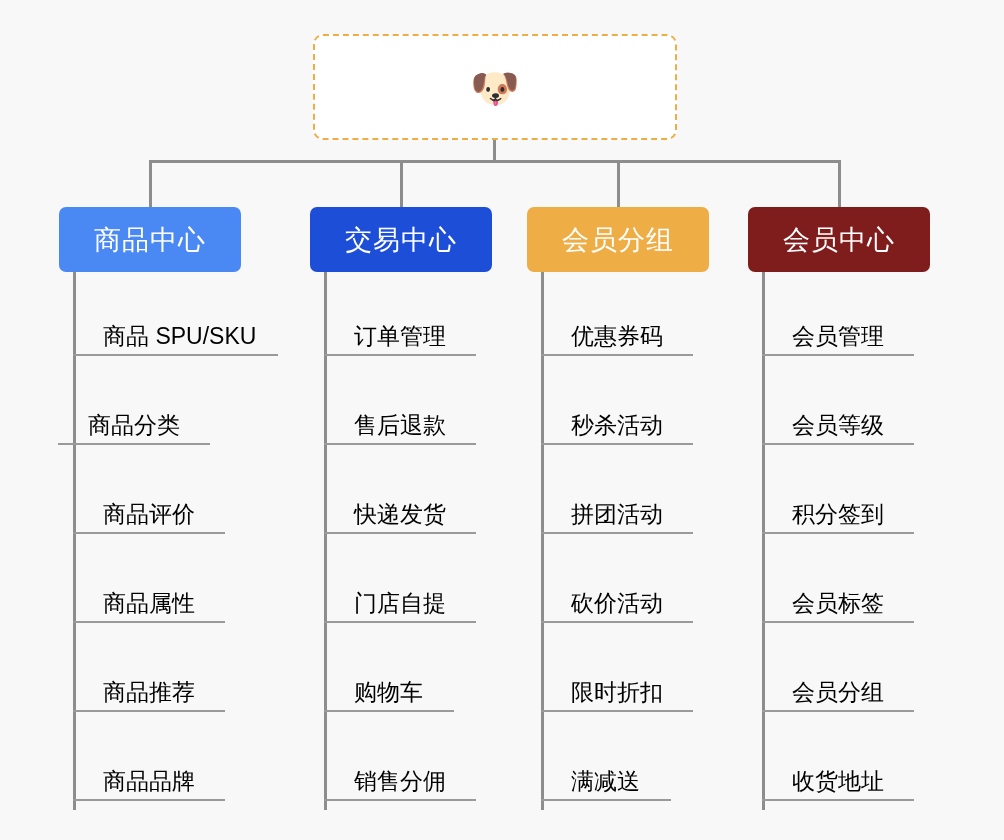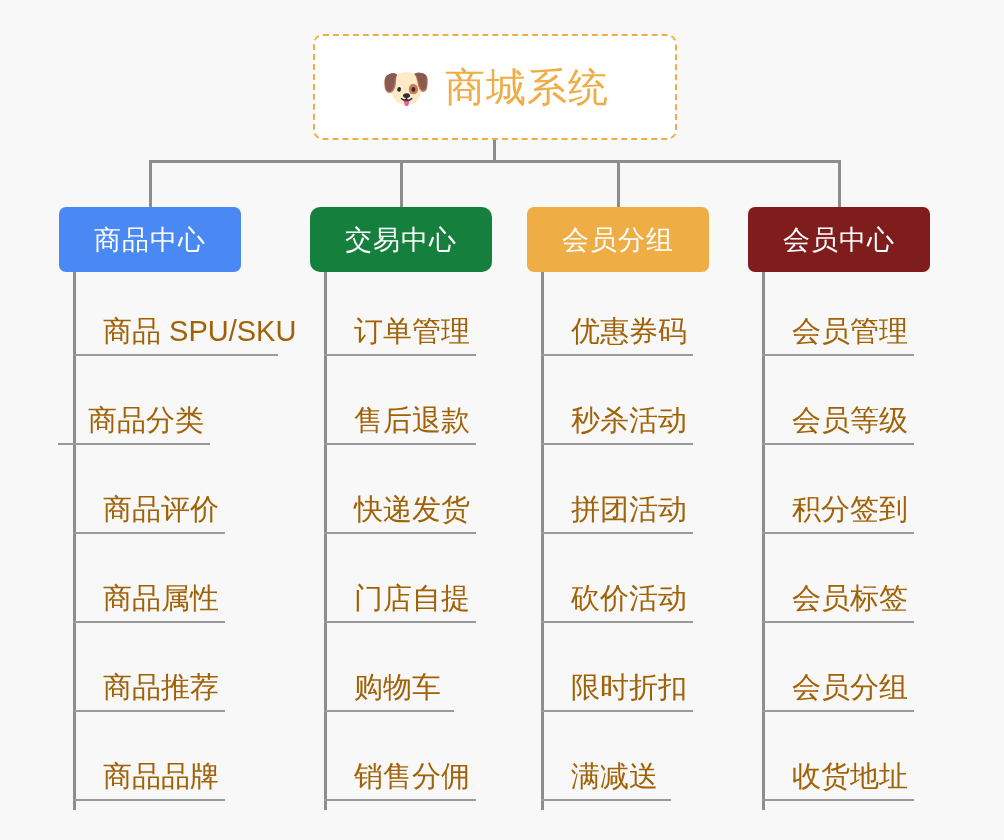--- a/index.html
+++ b/index.html
@@ -98,40 +98,39 @@
     background: #8d8d8d;
   }
   .leaf {
     position: absolute;
     height: 1px;
   }
   .leaf-label {
     position: absolute;
     bottom: 4px;
     left: 30px;
-    font-size: 29px;
-    color: #a16207;
+    font-size: 23px;
+    color: #000000;
     white-space: nowrap;
   }
   .leaf-rule {
     position: absolute;
     bottom: 0;
     left: 0;
     height: 2px;
     background: #9a9a9a;
   }
 </style>
 </head>
 <body>
 
 <div id="mindmap">
 
   <div class="root-node">
     <span class="root-emoji">🐶</span>
-    <span class="root-title">商城系统</span>
   </div>
 
   <div class="conn conn-v-root"></div>
 
   <div class="conn conn-h-bus"></div>
 
   <div id="branches">
       <div class="conn conn-v-drop" style="left: 149px;"></div>
       <div class="branch" style="left: 59px; width: 182px; background: rgb(74, 136, 244);">
         <span>商品中心</span>
@@ -155,21 +154,21 @@
       </div>
       <div class="leaf" style="left: 73px; top: 711px; width: 152px;">
         <div class="leaf-label">商品推荐</div>
         <div class="leaf-rule" style="width: 152px;"></div>
       </div>
       <div class="leaf" style="left: 73px; top: 800px; width: 152px;">
         <div class="leaf-label">商品品牌</div>
         <div class="leaf-rule" style="width: 152px;"></div>
       </div>
       <div class="conn conn-v-drop" style="left: 400px;"></div>
-      <div class="branch" style="left: 310px; width: 182px; background: #15803d; border-radius: 10px;">
+      <div class="branch" style="left: 310px; width: 182px; background: #1d4ed8;">
         <span>交易中心</span>
       </div>
       <div class="spine" style="left: 324px;"></div>
       <div class="leaf" style="left: 324px; top: 355px; width: 152px;">
         <div class="leaf-label">订单管理</div>
         <div class="leaf-rule" style="width: 152px;"></div>
       </div>
       <div class="leaf" style="left: 324px; top: 444px; width: 152px;">
         <div class="leaf-label">售后退款</div>
         <div class="leaf-rule" style="width: 152px;"></div>

